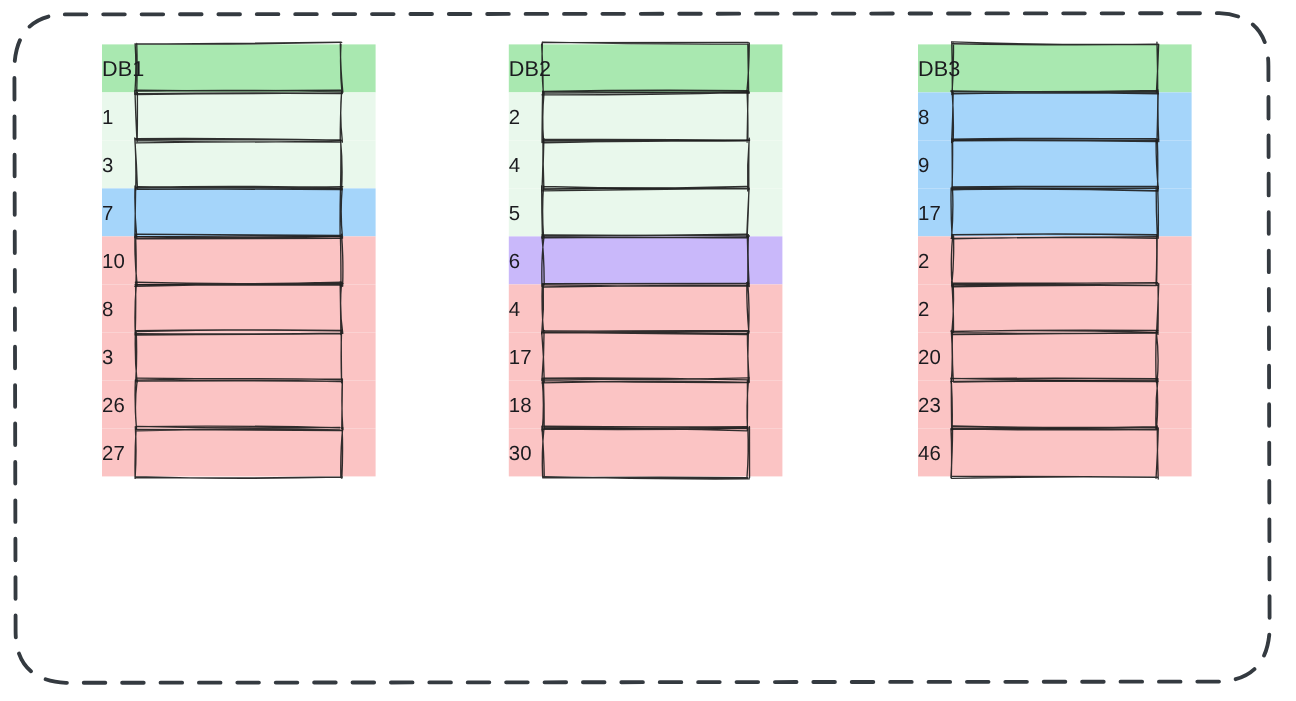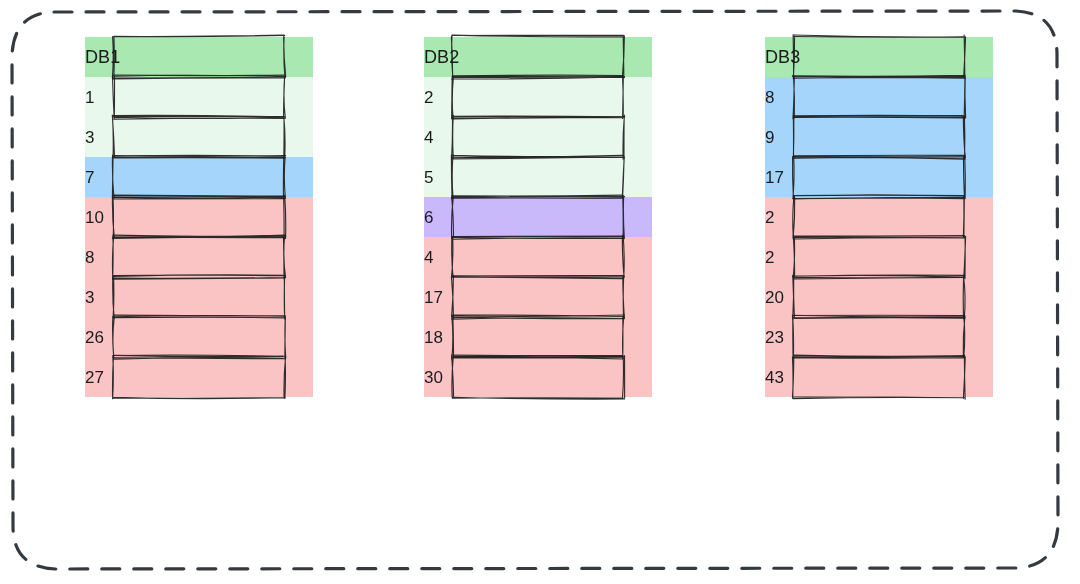--- a/index.html
+++ b/index.html
@@ -300,18 +300,18 @@
           <svg class="sketch" viewBox="0 0 236 64" width="236" height="64">
             <path d="M 2.8 3.3 Q 119.5 2.6 232.0 3.3 M 231.0 4.1 Q 233.6 30.1 231.0 59.2 M 231.9 59.7 Q 117.4 60.9 3.1 59.5 M 3.9 58.9 Q 4.6 33.9 2.9 3.5 M 2.4 3.0 Q 116.3 6.3 232.4 4.8 M 232.6 3.3 Q 229.7 30.0 230.4 58.6 M 231.0 60.4 Q 115.8 59.0 5.0 58.5 M 3.4 60.5 Q 3.0 32.0 3.0 3.4 " fill="none" stroke="#1e1e1e" stroke-width="1.5" stroke-linecap="round" stroke-linejoin="round" opacity="0.92"></path>
           </svg>
           <span class="cell-label">23</span>
         </div>
         <div class="cell">
           <div class="fillbox fill-pink"></div>
           <svg class="sketch" viewBox="0 0 236 64" width="236" height="64">
             <path d="M 4.9 3.1 Q 118.8 6.4 232.6 4.5 M 231.8 2.5 Q 231.9 32.9 232.9 61.6 M 232.1 59.7 Q 119.8 58.1 3.5 60.9 M 2.6 59.8 Q 4.3 30.4 4.4 5.2 M 4.3 2.7 Q 120.1 5.6 231.8 3.4 M 233.0 4.9 Q 232.3 30.2 230.5 60.7 M 231.8 59.6 Q 117.8 58.6 3.4 58.7 M 3.0 60.6 Q 3.9 29.8 2.6 5.5 " fill="none" stroke="#1e1e1e" stroke-width="1.5" stroke-linecap="round" stroke-linejoin="round" opacity="0.92"></path>
           </svg>
-          <span class="cell-label">43</span>
+          <span class="cell-label">46</span>
         </div>
       </div>
     </div>
 
 </div>
 
 </body></html>

